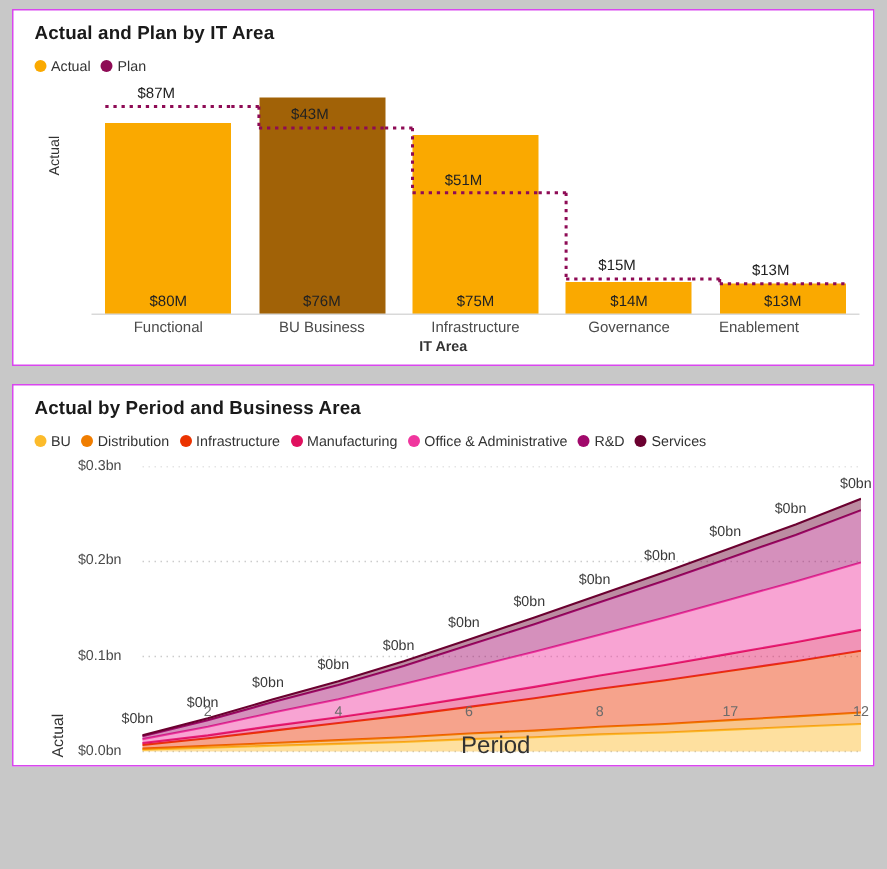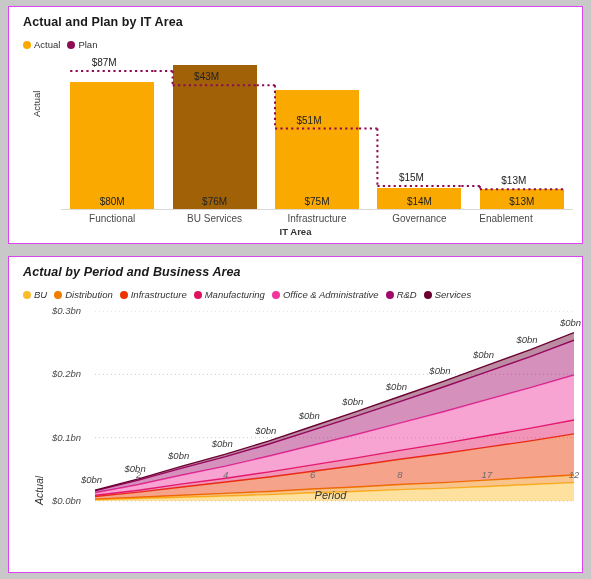--- a/index.html
+++ b/index.html
@@ -11,21 +11,21 @@
   }
   .panel{
     position:absolute;
     left:8px;
     width:575px;
     background:#ffffff;
     border:1px solid #d946ef;
     box-sizing:border-box;
   }
   #panel-bar{ top:6px; height:238px; }
-  #panel-area{ top:256px; height:317px;font-style:italic; }
+  #panel-area{ top:256px; height:255px; }
 
   .panel-title{
     position:absolute;
     left:14px; top:8px;
     font-size:12.5px;
     font-weight:bold;
     color:#1a1a1a;
     letter-spacing:.1px;
   }
   .legend{
@@ -140,21 +140,21 @@
     width:40px;
     text-align:center;
     font-size:9.5px;
     color:#6b6b6b;
   }
   #axis-x-area{
     position:absolute;
     top:232px;
     left:78px; width:487px;
     text-align:center;
-    font-size:11px;
+    font-size:16px;
     color:#333;
   }
   .area-dl{
     position:absolute;
     font-size:9.5px;
     color:#3a3a3a;
     white-space:nowrap;
   }
 </style>
 </head>
@@ -198,21 +198,21 @@
         <div class="bar-plan-lbl" style="bottom: 23.7717px;">$13M</div>
       </div>
       <svg width="512" height="147" style="position: absolute; left: 0px; top: 0px;">
         <path d="M9.200000000000003,7.9891304347826235 L93.2,7.9891304347826235 M93.2,7.9891304347826235 L111.60000000000002,7.9891304347826235 M111.60000000000002,7.9891304347826235 L111.60000000000002,22.36956521739131 M111.60000000000002,22.36956521739131 L195.60000000000002,22.36956521739131 M195.60000000000002,22.36956521739131 L214,22.36956521739131 M214,22.36956521739131 L214,65.51086956521739 M214,65.51086956521739 L298,65.51086956521739 M298,65.51086956521739 L316.40000000000003,65.51086956521739 M316.40000000000003,65.51086956521739 L316.40000000000003,123.03260869565217 M316.40000000000003,123.03260869565217 L400.40000000000003,123.03260869565217 M400.40000000000003,123.03260869565217 L418.8,123.03260869565217 M418.8,123.03260869565217 L418.8,126.22826086956522 M418.8,126.22826086956522 L502.8,126.22826086956522" fill="none" stroke="#8E0B55" stroke-width="2" stroke-dasharray="2.2,3.2" stroke-linecap="butt"></path>
       </svg>
     </div>
   <div id="bar-baseline"></div>
 
   <div id="bar-cats">
       <div class="cat-lbl" style="left: 53.2px;">Functional</div>
-      <div class="cat-lbl" style="left: 155.6px;">BU Services</div>
+      <div class="cat-lbl" style="left: 155.6px;">BU Business</div>
       <div class="cat-lbl" style="left: 258px;">Infrastructure</div>
       <div class="cat-lbl" style="left: 360.4px;">Governance</div>
       <div class="cat-lbl" style="left: 447px;">Enablement</div>
     </div>
   <div id="axis-x-bar">IT Area</div>
 </div>
 
 <div class="panel" id="panel-area">
   <div class="panel-title">Actual by Period and Business Area</div>
   <div class="legend" id="legend-area"><span class="legend-item"><span class="legend-dot" style="background: rgb(252, 187, 43);"></span><span class="legend-label">BU</span></span><span class="legend-item"><span class="legend-dot" style="background: rgb(240, 125, 0);"></span><span class="legend-label">Distribution</span></span><span class="legend-item"><span class="legend-dot" style="background: rgb(235, 51, 0);"></span><span class="legend-label">Infrastructure</span></span><span class="legend-item"><span class="legend-dot" style="background: rgb(224, 17, 95);"></span><span class="legend-label">Manufacturing</span></span><span class="legend-item"><span class="legend-dot" style="background: rgb(240, 54, 158);"></span><span class="legend-label">Office &amp; Administrative</span></span><span class="legend-item"><span class="legend-dot" style="background: rgb(161, 9, 107);"></span><span class="legend-label">R&amp;D</span></span><span class="legend-item"><span class="legend-dot" style="background: rgb(107, 0, 48);"></span><span class="legend-label">Services</span></span></div>

